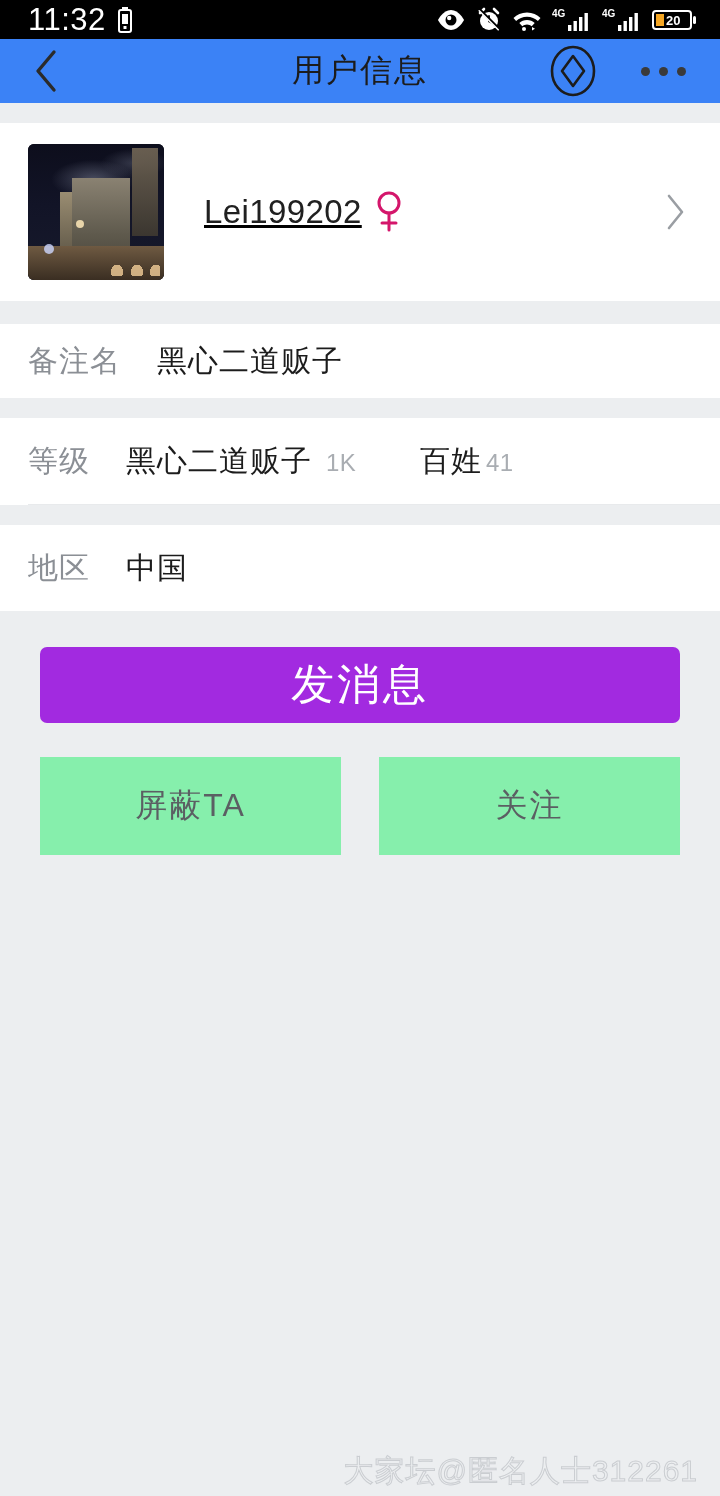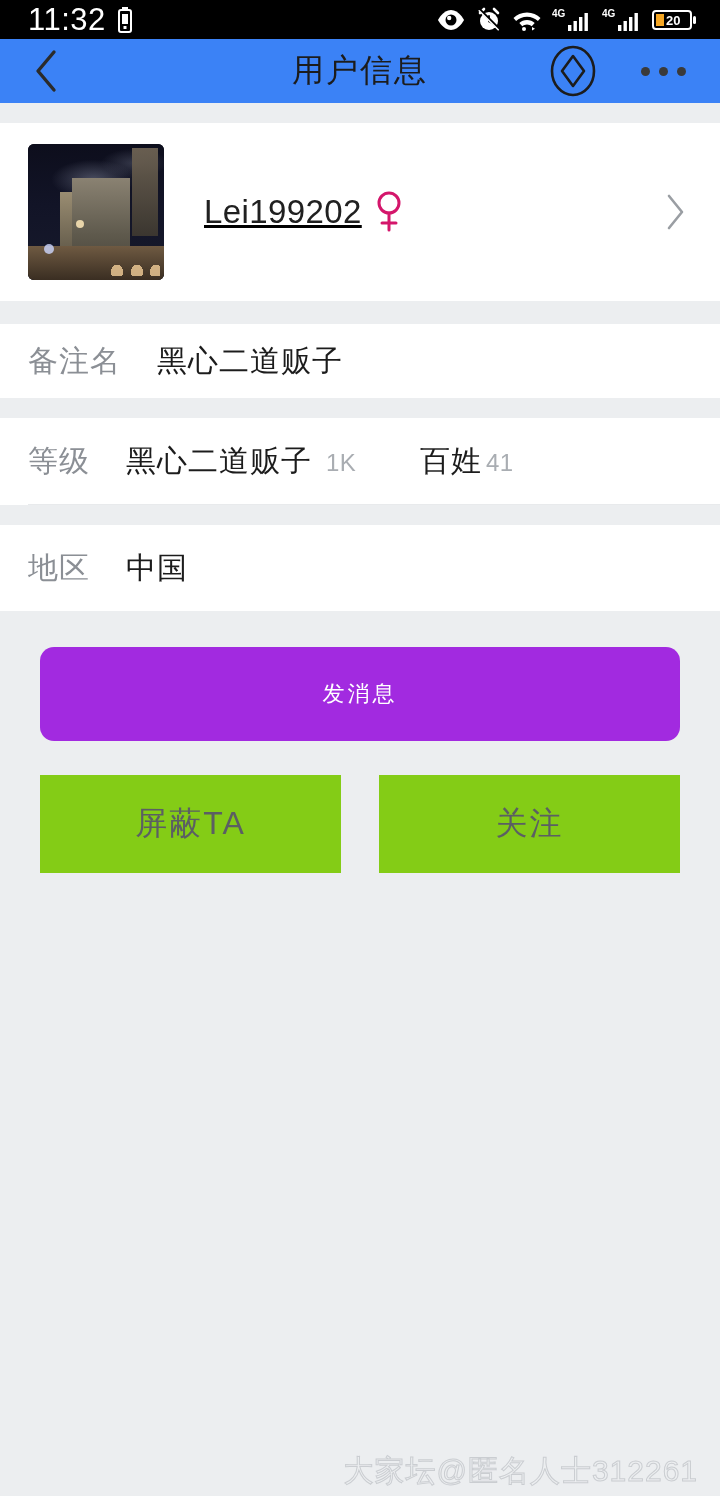--- a/index.html
+++ b/index.html
@@ -236,39 +236,39 @@
   .region-row .val { margin-left: 36px; font-family: Liberation Serif, serif; }
 
   
   .actions {
     padding: 36px 40px 0 40px;
   }
   .btn-primary {
     display: flex;
     align-items: center;
     justify-content: center;
-    height: 94px;
-    border-radius: 14px;
+    height: 76px;
+    border-radius: 7px;
     color: #ffffff;
-    font-size: 22px;
+    font-size: 43px;
     letter-spacing: 3px;
     border: none;
     width: 100%;
     font-family: inherit;
     cursor: pointer;
   }
   .btn-pair {
     display: flex;
     gap: 38px;
     margin-top: 34px;
   }
   .btn-secondary {
     flex: 1;
     height: 98px;
-    background: #84cc16;
+    background: #86efac;
     border: none;
     display: flex;
     align-items: center;
     justify-content: center;
     color: #5b5f63;
     font-size: 32px;
     letter-spacing: 2px;
     font-family: inherit;
     cursor: pointer;
   }

